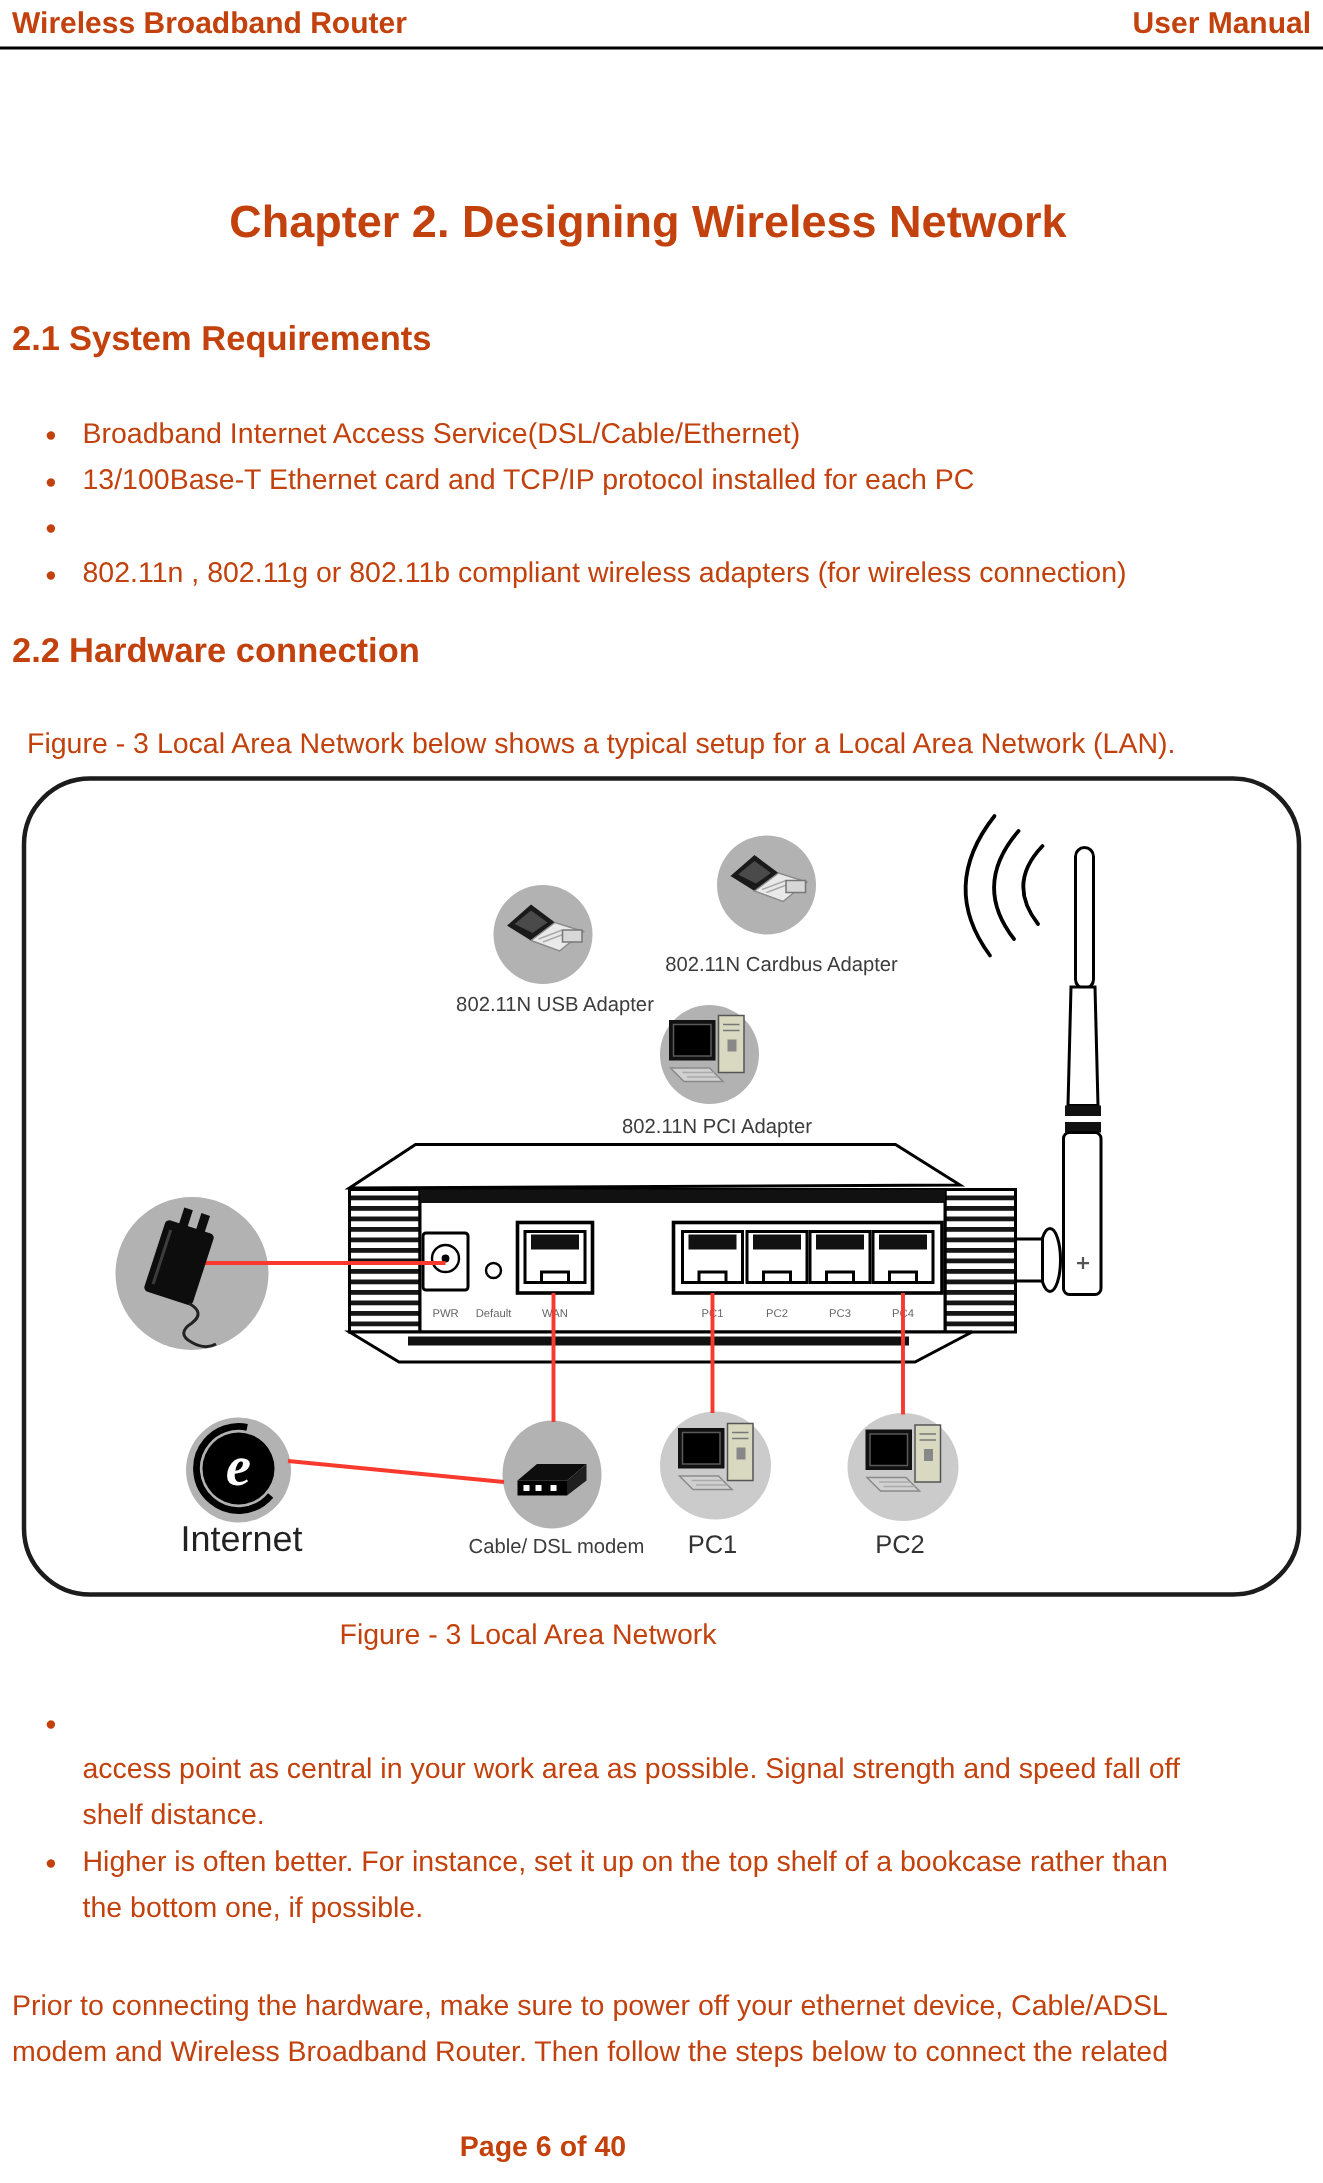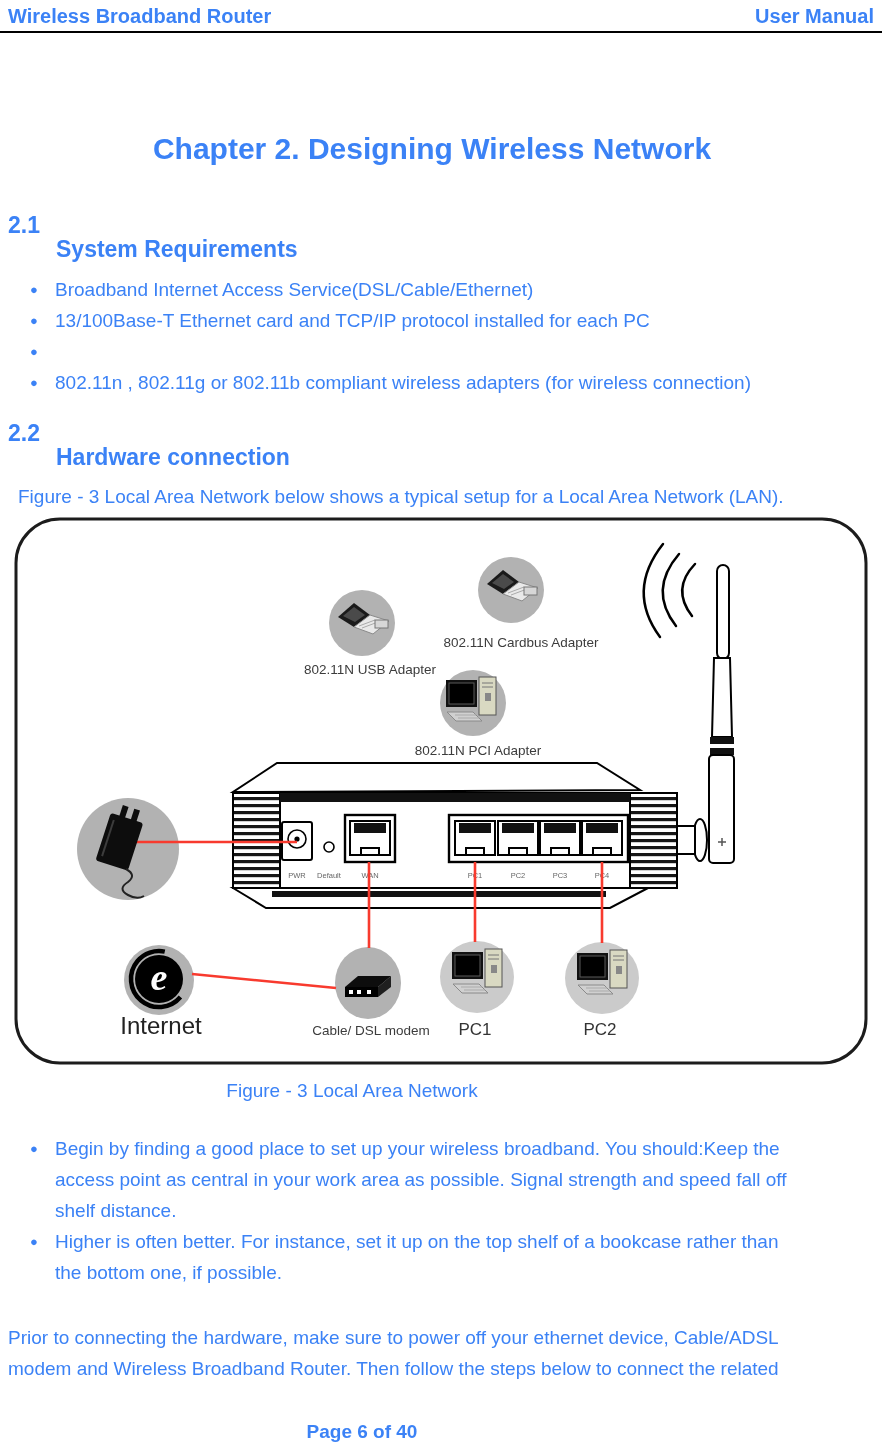--- a/index.html
+++ b/index.html
@@ -1,24 +1,24 @@
 <!DOCTYPE html>
 <html><head>
 <meta charset="utf-8">
 <style>
   html,body{margin:0;padding:0;background:#fff;}
   .page{position:relative;width:882px;height:1455px;background:#fff;overflow:hidden;
-        font-family:"Liberation Sans",sans-serif;color:#3b82f6;}
+        font-family:"Liberation Sans",sans-serif;color:#c2410c;}
   .hdr-left{position:absolute;left:8px;top:5px;font-size:20px;font-weight:bold;}
   .hdr-right{position:absolute;right:8px;top:5px;font-size:20px;font-weight:bold;}
   .hdr-rule{position:absolute;left:0;top:31px;width:882px;height:2px;background:#000;}
   .chapter-title{position:absolute;left:0;top:132px;width:840px;text-align:center;
         font-size:30px;font-weight:bold;margin-left:12px;}
   .sec-head{position:absolute;left:8px;font-size:23px;font-weight:bold;}
-  .sec-head .sec-title{position:absolute;left:48px;white-space:nowrap;margin-top:24px;}
+  .sec-head .sec-title{position:absolute;left:38px;white-space:nowrap;}
   .req-list{position:absolute;left:0;top:274px;width:874px;}
   .line-item{position:relative;height:31px;line-height:31px;font-size:19px;padding-left:55px;white-space:nowrap;}
   .line-item .marker{position:absolute;left:30px;top:0;font-size:13px;}
   .fig-intro{position:absolute;left:18px;top:486px;font-size:19px;white-space:nowrap;}
   .figure-box{position:absolute;left:14px;top:517px;width:854px;height:548px;}
   .fig-caption{position:absolute;left:0;top:1080px;width:704px;text-align:center;font-size:19px;}
   .placement{position:absolute;left:0;top:1133px;width:882px;}
   .closing{position:absolute;left:8px;top:1322px;width:866px;font-size:19px;line-height:31px;}
   .closing div{white-space:nowrap;}
   .footer{position:absolute;left:0;top:1421px;width:724px;text-align:center;
@@ -214,21 +214,20 @@
         <text x="586" y="518" font-size="17" fill="#333">PC2</text>
       </g>
     </svg>
   </div>
 
   <div class="fig-caption">Figure - 3 Local Area Network</div>
 
   <div class="placement">
     <div class="line-item">
       <span class="marker">●</span>
-      <span>Begin by finding a good place to set up your wireless broadband. You should:Keep the</span>
     </div>
     <div class="line-item">
       <span class="marker"></span>
       <span>access point as central in your work area as possible. Signal strength and speed fall off</span>
     </div>
     <div class="line-item">
       <span class="marker"></span>
       <span>shelf distance.</span>
     </div>
     <div class="line-item">

